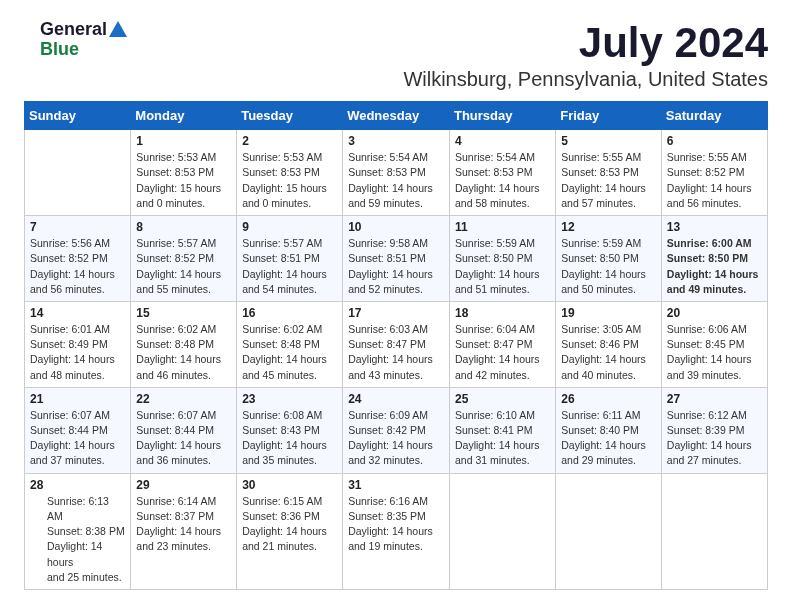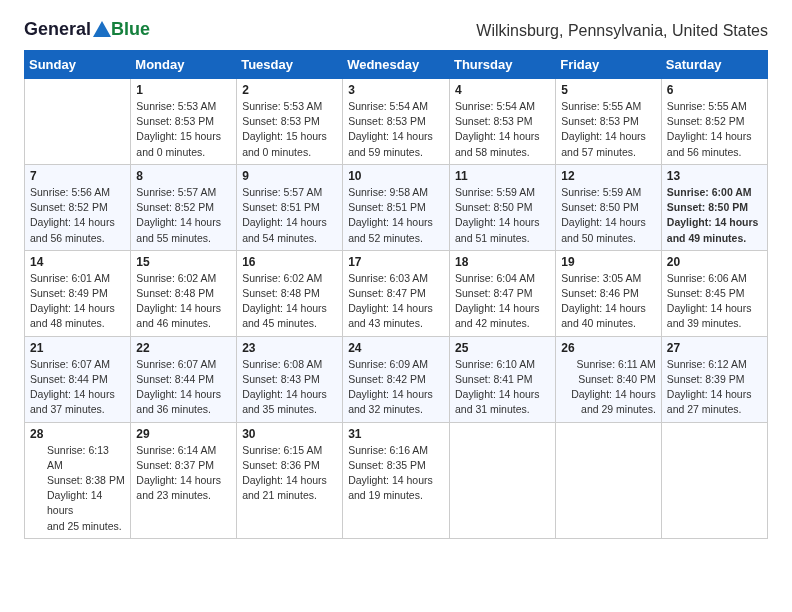--- a/index.html
+++ b/index.html
@@ -11,22 +11,23 @@
       padding: 20px 24px 20px 24px;
     }
     .header-area {
       display: flex;
       justify-content: space-between;
       align-items: flex-start;
       margin-bottom: 10px;
     }
     .logo {
       display: flex;
-      flex-direction: row;
+      flex-direction: column;
       align-items: flex-start;
+      margin-left: 16px;
     }
     .logo-general {
       font-size: 18px;
       font-weight: bold;
       color: #1a1a2e;
       line-height: 1.1;
     }
     .logo-blue {
       font-size: 18px;
       font-weight: bold;
@@ -40,21 +41,21 @@
     .title-area {
       text-align: right;
     }
     .month-title {
       font-size: 42px;
       font-weight: bold;
       color: #1a1a2e;
       line-height: 1.1;
     }
     .location-title {
-      font-size: 16px;
+      font-size: 20px;
       color: #333;
       margin-top: 2px;
       text-align: center;
     }
     .calendar-table {
       width: 100%;
       border-collapse: collapse;
       border: 1px solid #ccc;
     }
     .calendar-table th {
@@ -106,20 +107,21 @@
   <div class="logo">
     <div class="logo-row">
       <span class="logo-general">General</span>
       <svg width="18" height="16" viewBox="0 0 18 16" style="margin-left:2px;margin-top:-2px;">
         <polygon points="0,16 9,0 18,16" fill="#1a6fc4"></polygon>
       </svg>
     </div>
     <span class="logo-blue">Blue</span>
   </div>
   <div class="title-area">
+    <div class="month-title">July 2024</div>
     <div class="location-title">Wilkinsburg, Pennsylvania, United States</div>
   </div>
 </div>
 
 <table class="calendar-table">
   <thead>
     <tr>
       <th>Sunday</th>
       <th>Monday</th>
       <th>Tuesday</th>
@@ -308,21 +310,21 @@
         </td>
         <td>
           <div class="day-number">25</div>
           <div class="day-info" style="white-space: pre-line;">Sunrise: 6:10 AM
 Sunset: 8:41 PM
 Daylight: 14 hours
 and 31 minutes.</div>
         </td>
         <td>
           <div class="day-number">26</div>
-          <div class="day-info" style="white-space: pre-line; text-align: right;">Sunrise: 6:11 AM
+          <div class="day-info" style="white-space: pre-line;">Sunrise: 6:11 AM
 Sunset: 8:40 PM
 Daylight: 14 hours
 and 29 minutes.</div>
         </td>
         <td>
           <div class="day-number">27</div>
           <div class="day-info" style="white-space: pre-line;">Sunrise: 6:12 AM
 Sunset: 8:39 PM
 Daylight: 14 hours
 and 27 minutes.</div>

